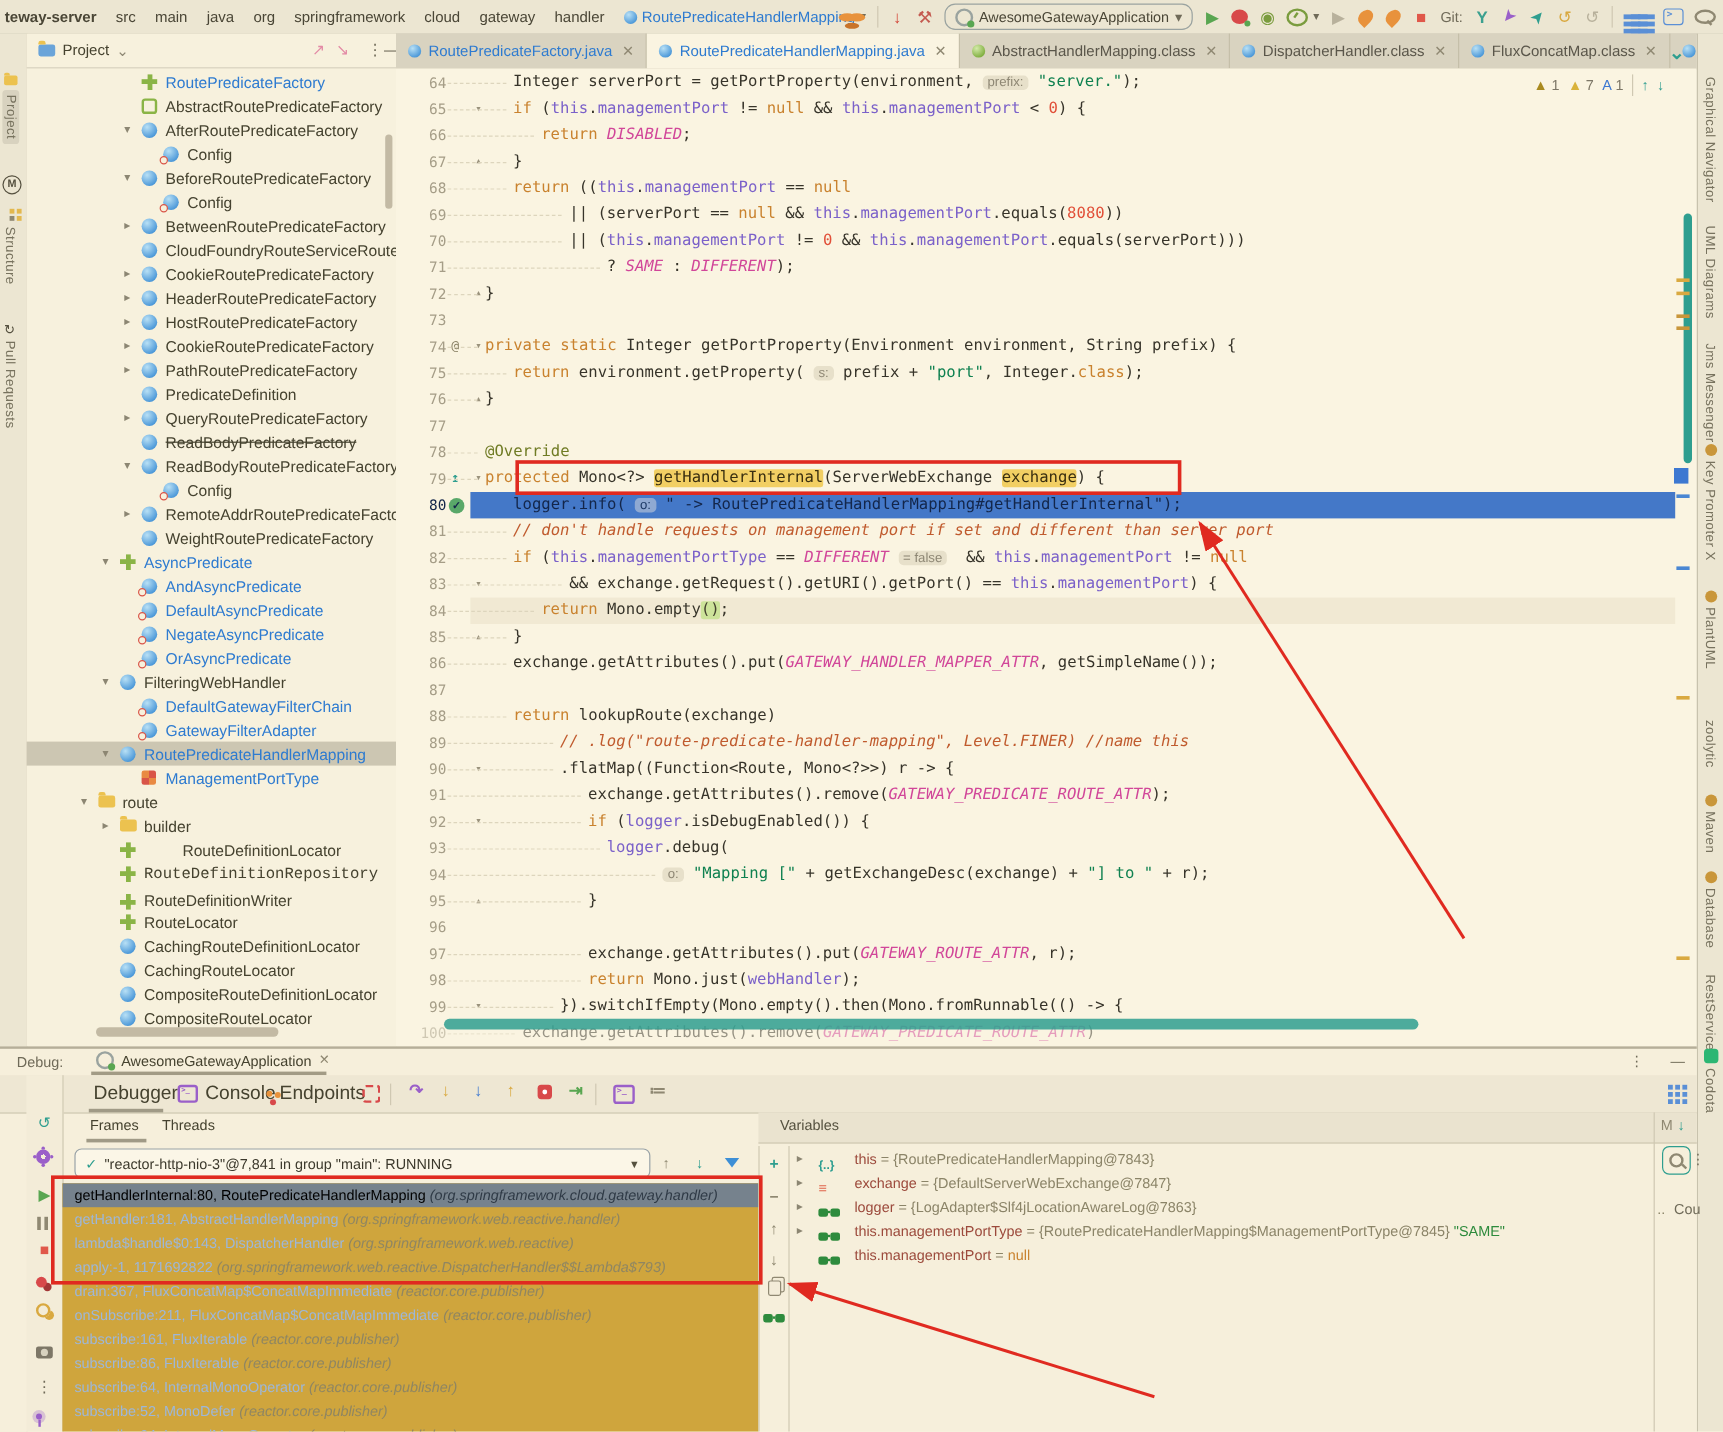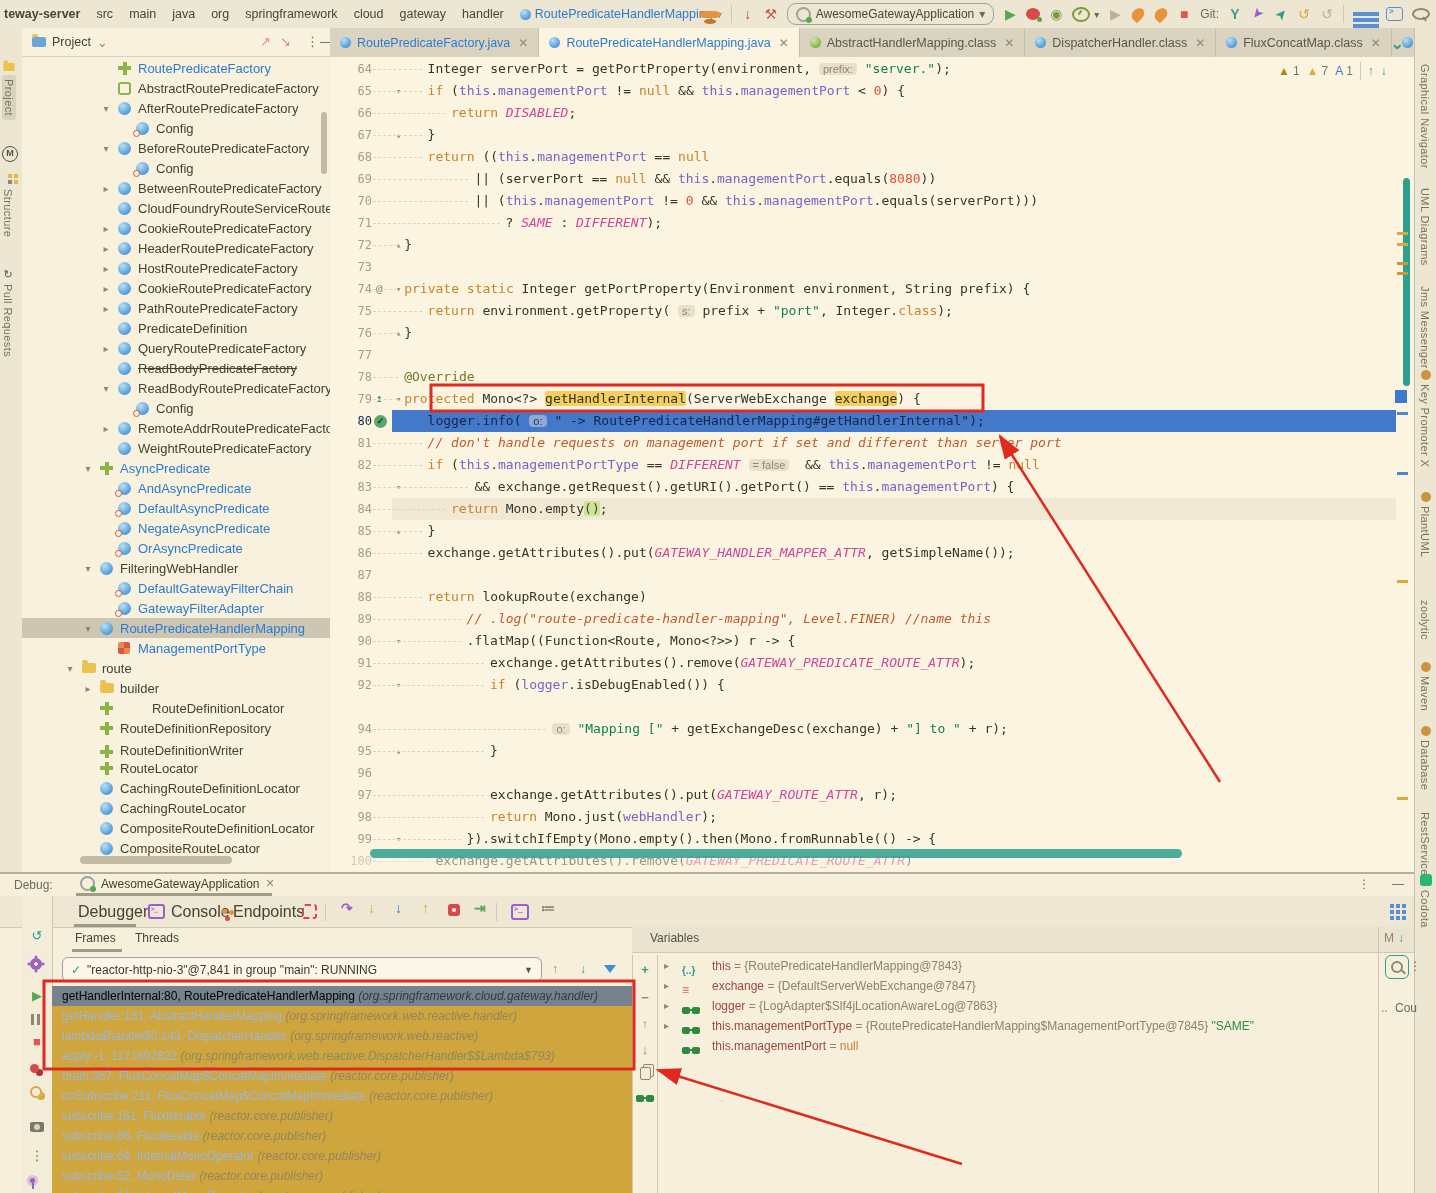--- a/index.html
+++ b/index.html
@@ -397,21 +397,21 @@
         <span class="tr-arrow" style="left: 60px;">▸</span>
         <span class="tr-icon ic ic-folder" style="left: 78px;"></span>
         <span class="tr-label" style="left: 98px;">builder</span>
       </div>
       <div class="tree-row" style="position: absolute; left: 0px; top: 670px; width: 308px; height: 20px;">
         <span class="tr-icon ic ic-plus" style="left: 78px;"></span>
         <span class="tr-label" style="left: 98px; margin-left: 32px;">RouteDefinitionLocator</span>
       </div>
       <div class="tree-row" style="position: absolute; left: 0px; top: 690px; width: 308px; height: 20px;">
         <span class="tr-icon ic ic-plus" style="left: 78px;"></span>
-        <span class="tr-label" style="left: 98px;">RouteDefinitionRepository</span>
+        <span class="tr-label" style="left: 98px; font-family: Liberation Mono, monospace;">RouteDefinitionRepository</span>
       </div>
       <div class="tree-row" style="position: absolute; left: 0px; top: 710px; width: 308px; height: 20px; align-items: flex-end;">
         <span class="tr-icon ic ic-plus" style="left: 78px;"></span>
         <span class="tr-label" style="left: 98px;">RouteDefinitionWriter</span>
       </div>
       <div class="tree-row" style="position: absolute; left: 0px; top: 730px; width: 308px; height: 20px;">
         <span class="tr-icon ic ic-plus" style="left: 78px;"></span>
         <span class="tr-label" style="left: 98px;">RouteLocator</span>
       </div>
       <div class="tree-row" style="position: absolute; left: 0px; top: 750px; width: 308px; height: 20px;">
@@ -489,20 +489,21 @@
     <div class="line" style="top: 419px;"><span class="lnum">83</span><span class="fold">▾</span><span class="inddash" style="left: 43px; width: 95.4px;"></span><span class="codetxt" style="left: 144.4px;"><span class="tk tk-p">&amp;&amp; exchange.getRequest().getURI().getPort() == </span><span class="tk tk-f">this</span><span class="tk tk-p">.</span><span class="tk tk-f">managementPort</span><span class="tk tk-p">) {</span></span></div>
     <div class="line" style="top: 441px;"><div class="bgbar bg-cur"></div><span class="lnum">84</span><span class="inddash" style="left: 43px; width: 72px;"></span><span class="codetxt" style="left: 121px;"><span class="tk tk-k">return</span><span class="tk tk-p"> Mono.empty</span><span class="tk tk-g">()</span><span class="tk tk-p">;</span></span></div>
     <div class="line" style="top: 463px;"><span class="lnum">85</span><span class="fold">▴</span><span class="inddash" style="left: 43px; width: 48.6px;"></span><span class="codetxt" style="left: 97.6px;"><span class="tk tk-p">}</span></span></div>
     <div class="line" style="top: 485px;"><span class="lnum">86</span><span class="inddash" style="left: 43px; width: 48.6px;"></span><span class="codetxt" style="left: 97.6px;"><span class="tk tk-p">exchange.getAttributes().put(</span><span class="tk tk-c">GATEWAY_HANDLER_MAPPER_ATTR</span><span class="tk tk-p">, getSimpleName());</span></span></div>
     <div class="line" style="top: 507px;"><span class="lnum">87</span><span class="codetxt" style="left: 43px;"></span></div>
     <div class="line" style="top: 529px;"><span class="lnum">88</span><span class="inddash" style="left: 43px; width: 48.6px;"></span><span class="codetxt" style="left: 97.6px;"><span class="tk tk-k">return</span><span class="tk tk-p"> lookupRoute(exchange)</span></span></div>
     <div class="line" style="top: 551px;"><span class="lnum">89</span><span class="inddash" style="left: 43px; width: 87.6px;"></span><span class="codetxt" style="left: 136.6px;"><span class="tk tk-m">// .log("route-predicate-handler-mapping", Level.FINER) //name this</span></span></div>
     <div class="line" style="top: 573px;"><span class="lnum">90</span><span class="fold">▾</span><span class="inddash" style="left: 43px; width: 87.6px;"></span><span class="codetxt" style="left: 136.6px;"><span class="tk tk-p">.flatMap((Function&lt;Route, Mono&lt;?&gt;&gt;) r -&gt; {</span></span></div>
     <div class="line" style="top: 595px;"><span class="lnum">91</span><span class="inddash" style="left: 43px; width: 111px;"></span><span class="codetxt" style="left: 160px;"><span class="tk tk-p">exchange.getAttributes().remove(</span><span class="tk tk-c">GATEWAY_PREDICATE_ROUTE_ATTR</span><span class="tk tk-p">);</span></span></div>
     <div class="line" style="top: 617px;"><span class="lnum">92</span><span class="fold">▾</span><span class="inddash" style="left: 43px; width: 111px;"></span><span class="codetxt" style="left: 160px;"><span class="tk tk-k">if</span><span class="tk tk-p"> (</span><span class="tk tk-f">logger</span><span class="tk tk-p">.isDebugEnabled()) {</span></span></div>
+    <div class="line" style="top: 639px;"><span class="lnum">93</span><span class="inddash" style="left: 43px; width: 126.6px;"></span><span class="codetxt" style="left: 175.6px;"><span class="tk tk-f">logger</span><span class="tk tk-p">.debug(</span></span></div>
     <div class="line" style="top: 661px;"><span class="lnum">94</span><span class="inddash" style="left: 43px; width: 173.4px;"></span><span class="codetxt" style="left: 222.4px;"><span class="tk tk-i">o:</span><span class="tk tk-p"> </span><span class="tk tk-s">"Mapping ["</span><span class="tk tk-p"> + getExchangeDesc(exchange) + </span><span class="tk tk-s">"] to "</span><span class="tk tk-p"> + r);</span></span></div>
     <div class="line" style="top: 683px;"><span class="lnum">95</span><span class="fold">▴</span><span class="inddash" style="left: 43px; width: 111px;"></span><span class="codetxt" style="left: 160px;"><span class="tk tk-p">}</span></span></div>
     <div class="line" style="top: 705px;"><span class="lnum">96</span><span class="codetxt" style="left: 43px;"></span></div>
     <div class="line" style="top: 727px;"><span class="lnum">97</span><span class="inddash" style="left: 43px; width: 111px;"></span><span class="codetxt" style="left: 160px;"><span class="tk tk-p">exchange.getAttributes().put(</span><span class="tk tk-c">GATEWAY_ROUTE_ATTR</span><span class="tk tk-p">, r);</span></span></div>
     <div class="line" style="top: 749px;"><span class="lnum">98</span><span class="inddash" style="left: 43px; width: 111px;"></span><span class="codetxt" style="left: 160px;"><span class="tk tk-k">return</span><span class="tk tk-p"> Mono.just(</span><span class="tk tk-f">webHandler</span><span class="tk tk-p">);</span></span></div>
     <div class="line" style="top: 771px;"><span class="lnum">99</span><span class="fold">▾</span><span class="inddash" style="left: 43px; width: 87.6px;"></span><span class="codetxt" style="left: 136.6px;"><span class="tk tk-p">}).switchIfEmpty(Mono.empty().then(Mono.fromRunnable(() -&gt; {</span></span></div>
     <div class="line dimline" style="top: 793px;"><span class="lnum">100</span><span class="inddash" style="left: 43px; width: 56.4px;"></span><span class="codetxt" style="left: 105.4px;"><span class="tk tk-p">exchange.getAttributes().remove(</span><span class="tk tk-c">GATEWAY_PREDICATE_ROUTE_ATTR</span><span class="tk tk-p">)</span></span></div>
     <div class="insp">
       <span style="color: rgb(169, 138, 31); font-size: 12px;">▲</span>
       <span style="margin-left: -4px;">1</span>

